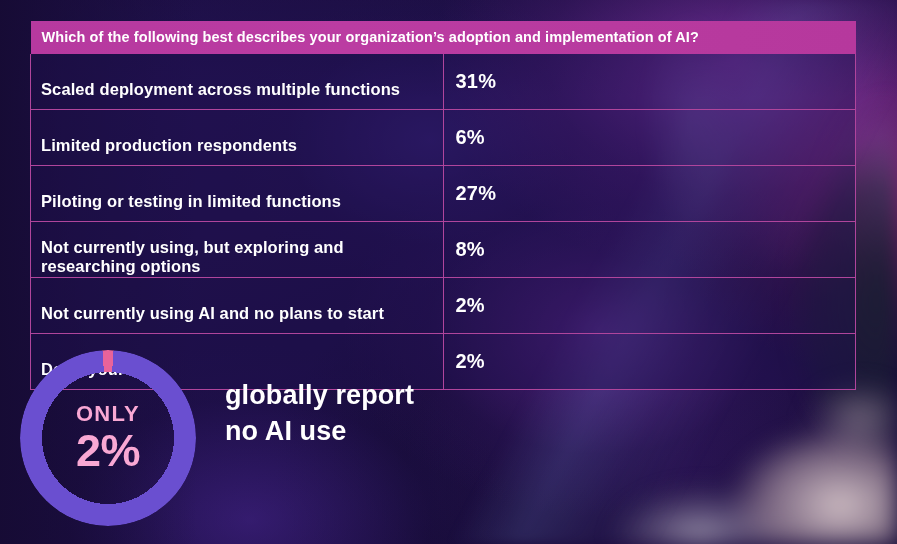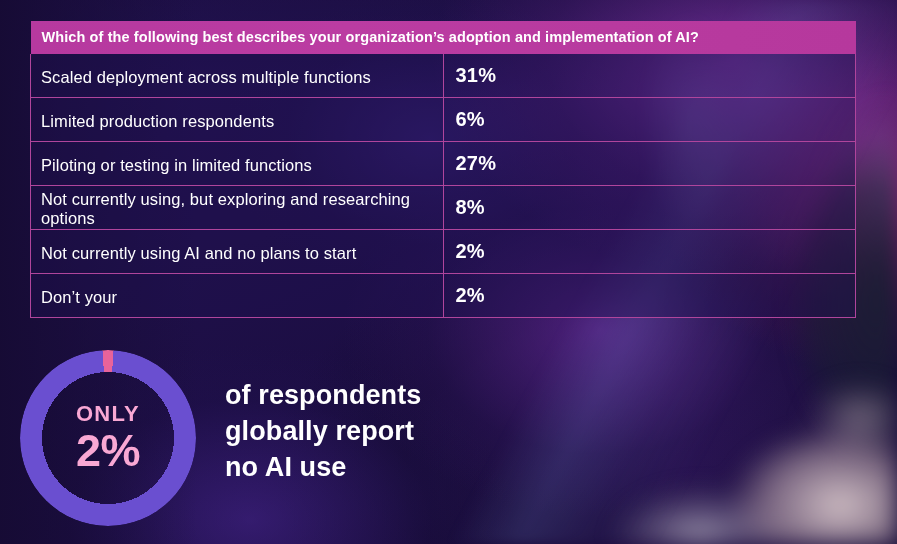--- a/index.html
+++ b/index.html
@@ -82,22 +82,22 @@
   }
   .survey-table td {
     border: 1px solid #b0459c;
     color: #ffffff;
     background: rgba(32, 17, 78, 0.42);
     height: 39px;
     vertical-align: middle;
   }
   td.opt {
     font-size: 16.5px;
-    font-weight: 400;
-    padding: 4px 10px 0 10px;
+    font-weight: 700;
+    padding: 16px 10px 0 10px;
     letter-spacing: 0.1px;
   }
   td.pct {
     width: 104px;
     font-size: 20px;
     font-weight: bold;
     padding: 0 0 0 12px;
     letter-spacing: 0.2px;
   }
   .survey-table tr:first-child td { border-top: none; }
@@ -206,19 +206,18 @@
     </tbody>
   </table>
 
   <div class="callout">
     <div class="donut"></div>
     <div class="donut-center">
       <div class="only-word">ONLY</div>
       <div class="big-pct">2%</div>
     </div>
     <div class="callout-text">
-      <div>of respondents</div>
       <div>globally report</div>
       <div>no AI use</div>
     </div>
   </div>
 
 </div>
 
 </body></html>

